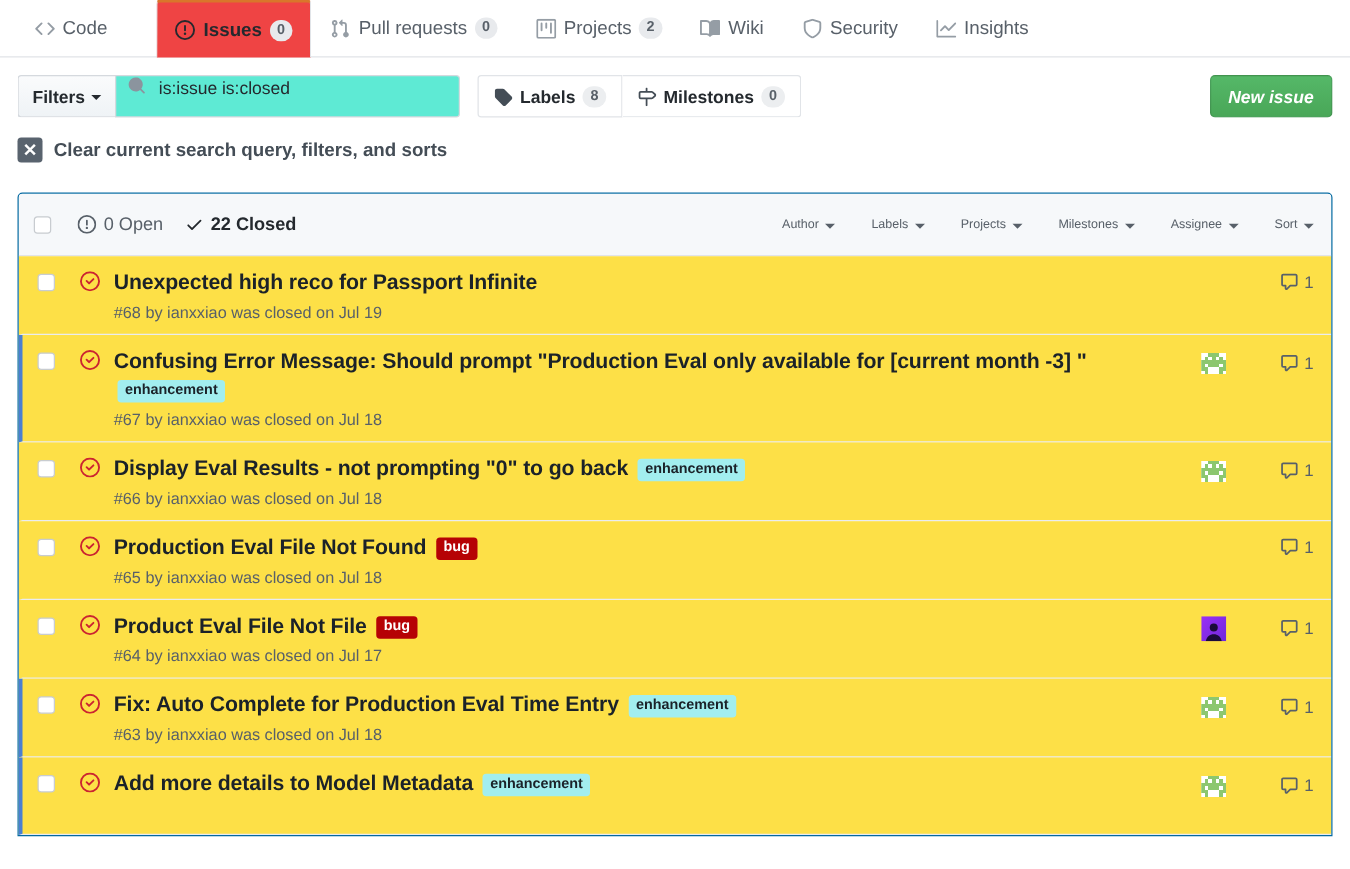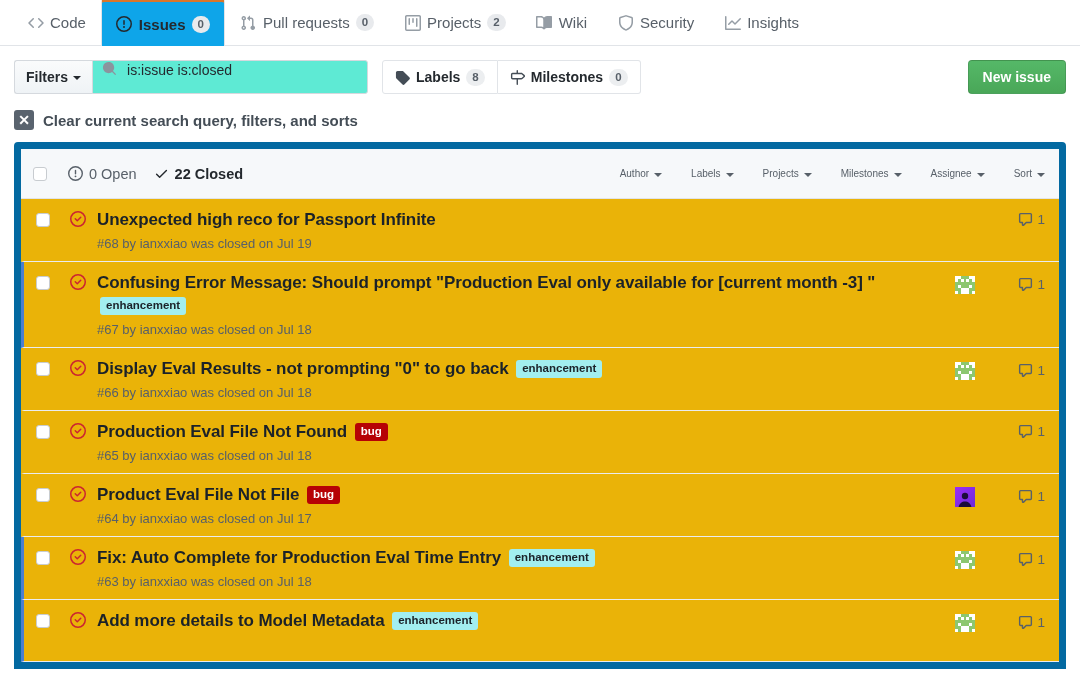--- a/index.html
+++ b/index.html
@@ -40,25 +40,26 @@
     display: inline-flex;
     align-items: center;
     justify-content: center;
     width: 17px; height: 17px;
     color: #959da5;
     flex: none;
   }
   .nav-tab.selected {
     color: #24292e;
     font-weight: 600;
-    background: #0ea5e9;
+    background: #ef4444;
     border-color: #e1e4e8;
     border-top: 3px solid #d9762b;
     margin-bottom: -1px;
     height: 47px;
+    margin-left: 24px;
   }
   .nav-tab.selected .tab-ico { color: #24292e; }
   .counter {
     display: inline-block;
     min-width: 18px;
     padding: 1px 6px;
     font-size: 11.5px;
     font-weight: 600;
     line-height: 15px;
     text-align: center;
@@ -152,20 +153,21 @@
     align-items: center;
     padding: 0 14px;
     font-size: 14px;
     font-weight: 600;
     color: #ffffff;
     background: linear-gradient(180deg,#55b868,#49a758);
     border: 1px solid rgba(27,31,35,0.15);
     border-radius: 4px;
     text-decoration: none;
     white-space: nowrap;
+    font-style: italic;
   }
 
   
   .clear-row {
     display: flex;
     align-items: center;
     gap: 9px;
     padding: 16px 14px 12px 14px;
     font-size: 15px;
     font-weight: 600;
@@ -179,22 +181,22 @@
     font-size: 14px;
     font-weight: 700;
     line-height: 20px;
     text-align: center;
     flex: none;
     font-family: "Liberation Sans", sans-serif;
   }
 
   
   .issues-box {
-    margin: 0 14px;
-    border: 7px solid #0369a1;
+    margin: 12px 14px;
+    border: 1px solid #0369a1;
     border-radius: 4px 4px 0 0;
     background: #fff;
     overflow: hidden;
   }
   .list-header {
     display: flex;
     align-items: center;
     background: #f6f8fa;
     border-bottom: 1px solid #e1e4e8;
     padding: 0 14px 0 12px;
@@ -244,21 +246,21 @@
     border-bottom: 0;
     margin-top: 2px;
   }
 
   .issue-row {
     display: flex;
     align-items: flex-start;
     padding: 10px 14px 10px 12px;
     border-bottom: 1px solid #eaecef;
     border-left: 3px solid transparent;
-    background: #eab308;
+    background: #fde047;
     min-height: 62px;
   }
   .issue-row.marked { border-left-color: #4b7fd1; }
   .issue-row .chk { margin-top: 4px; }
   .open-ico {
     margin: 2px 0 0 20px;
     flex: none;
     width: 16px; height: 16px;
     color: #cb2431;
   }

